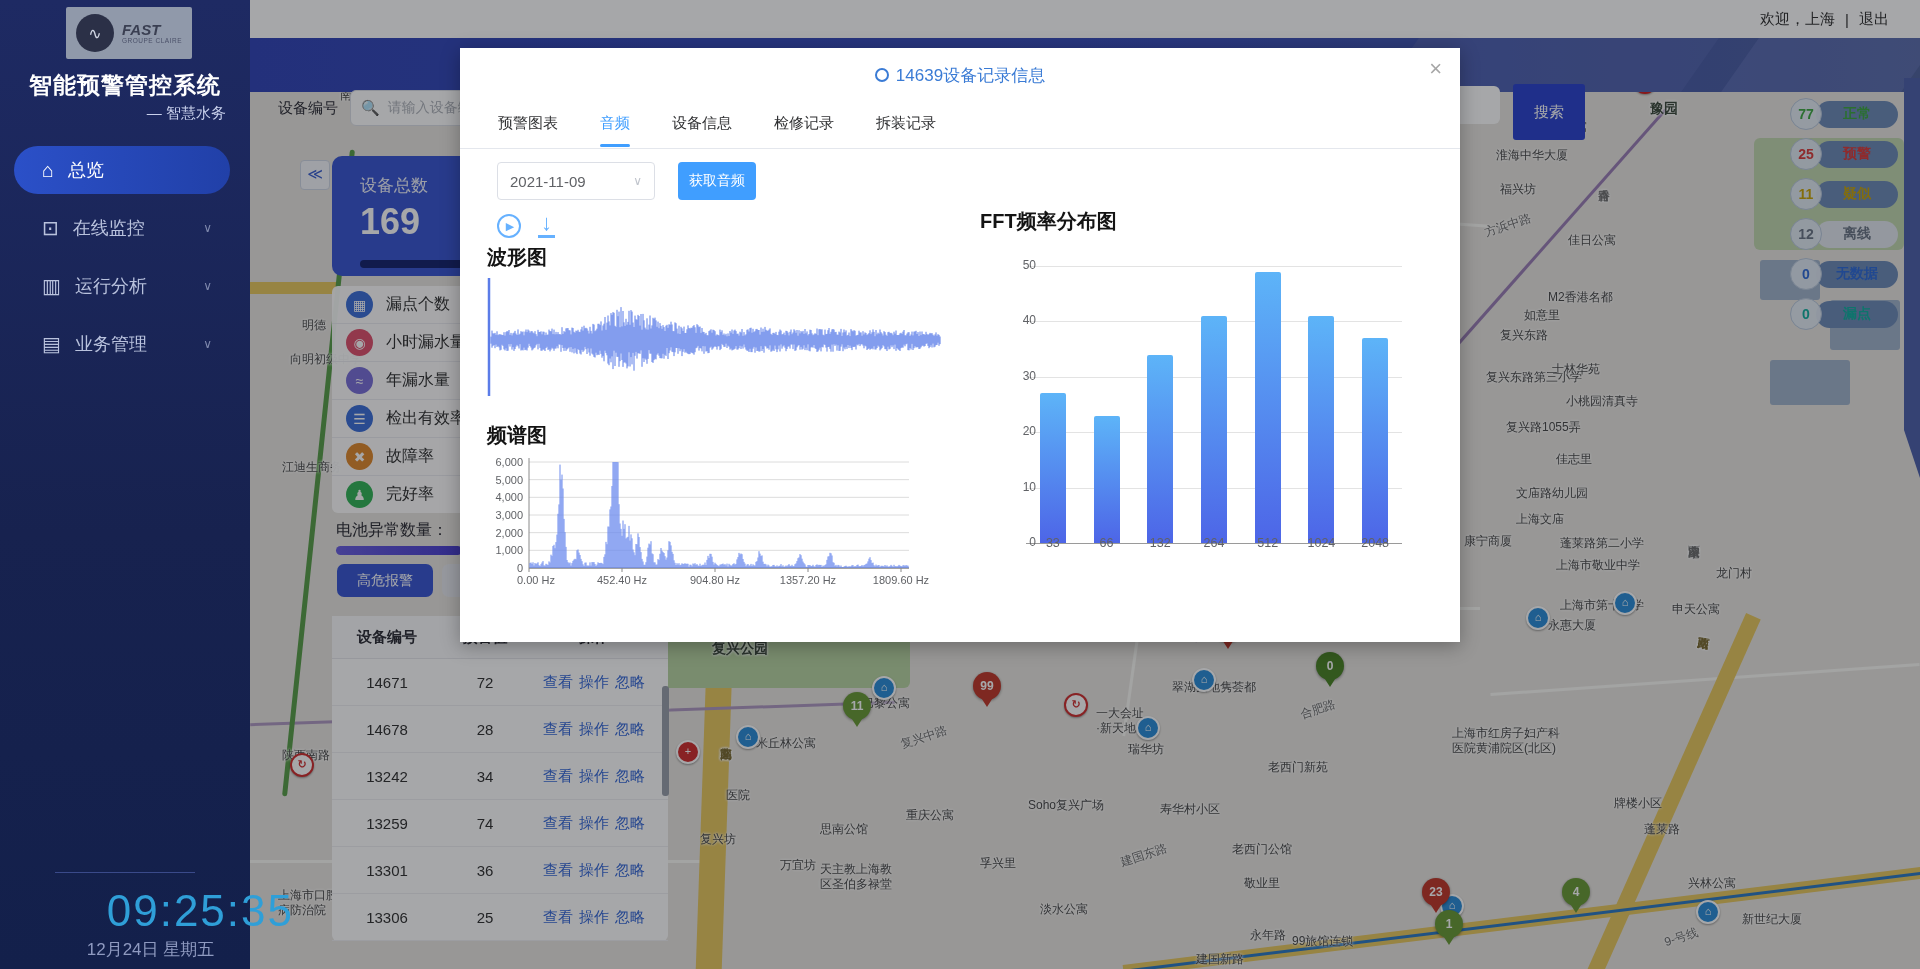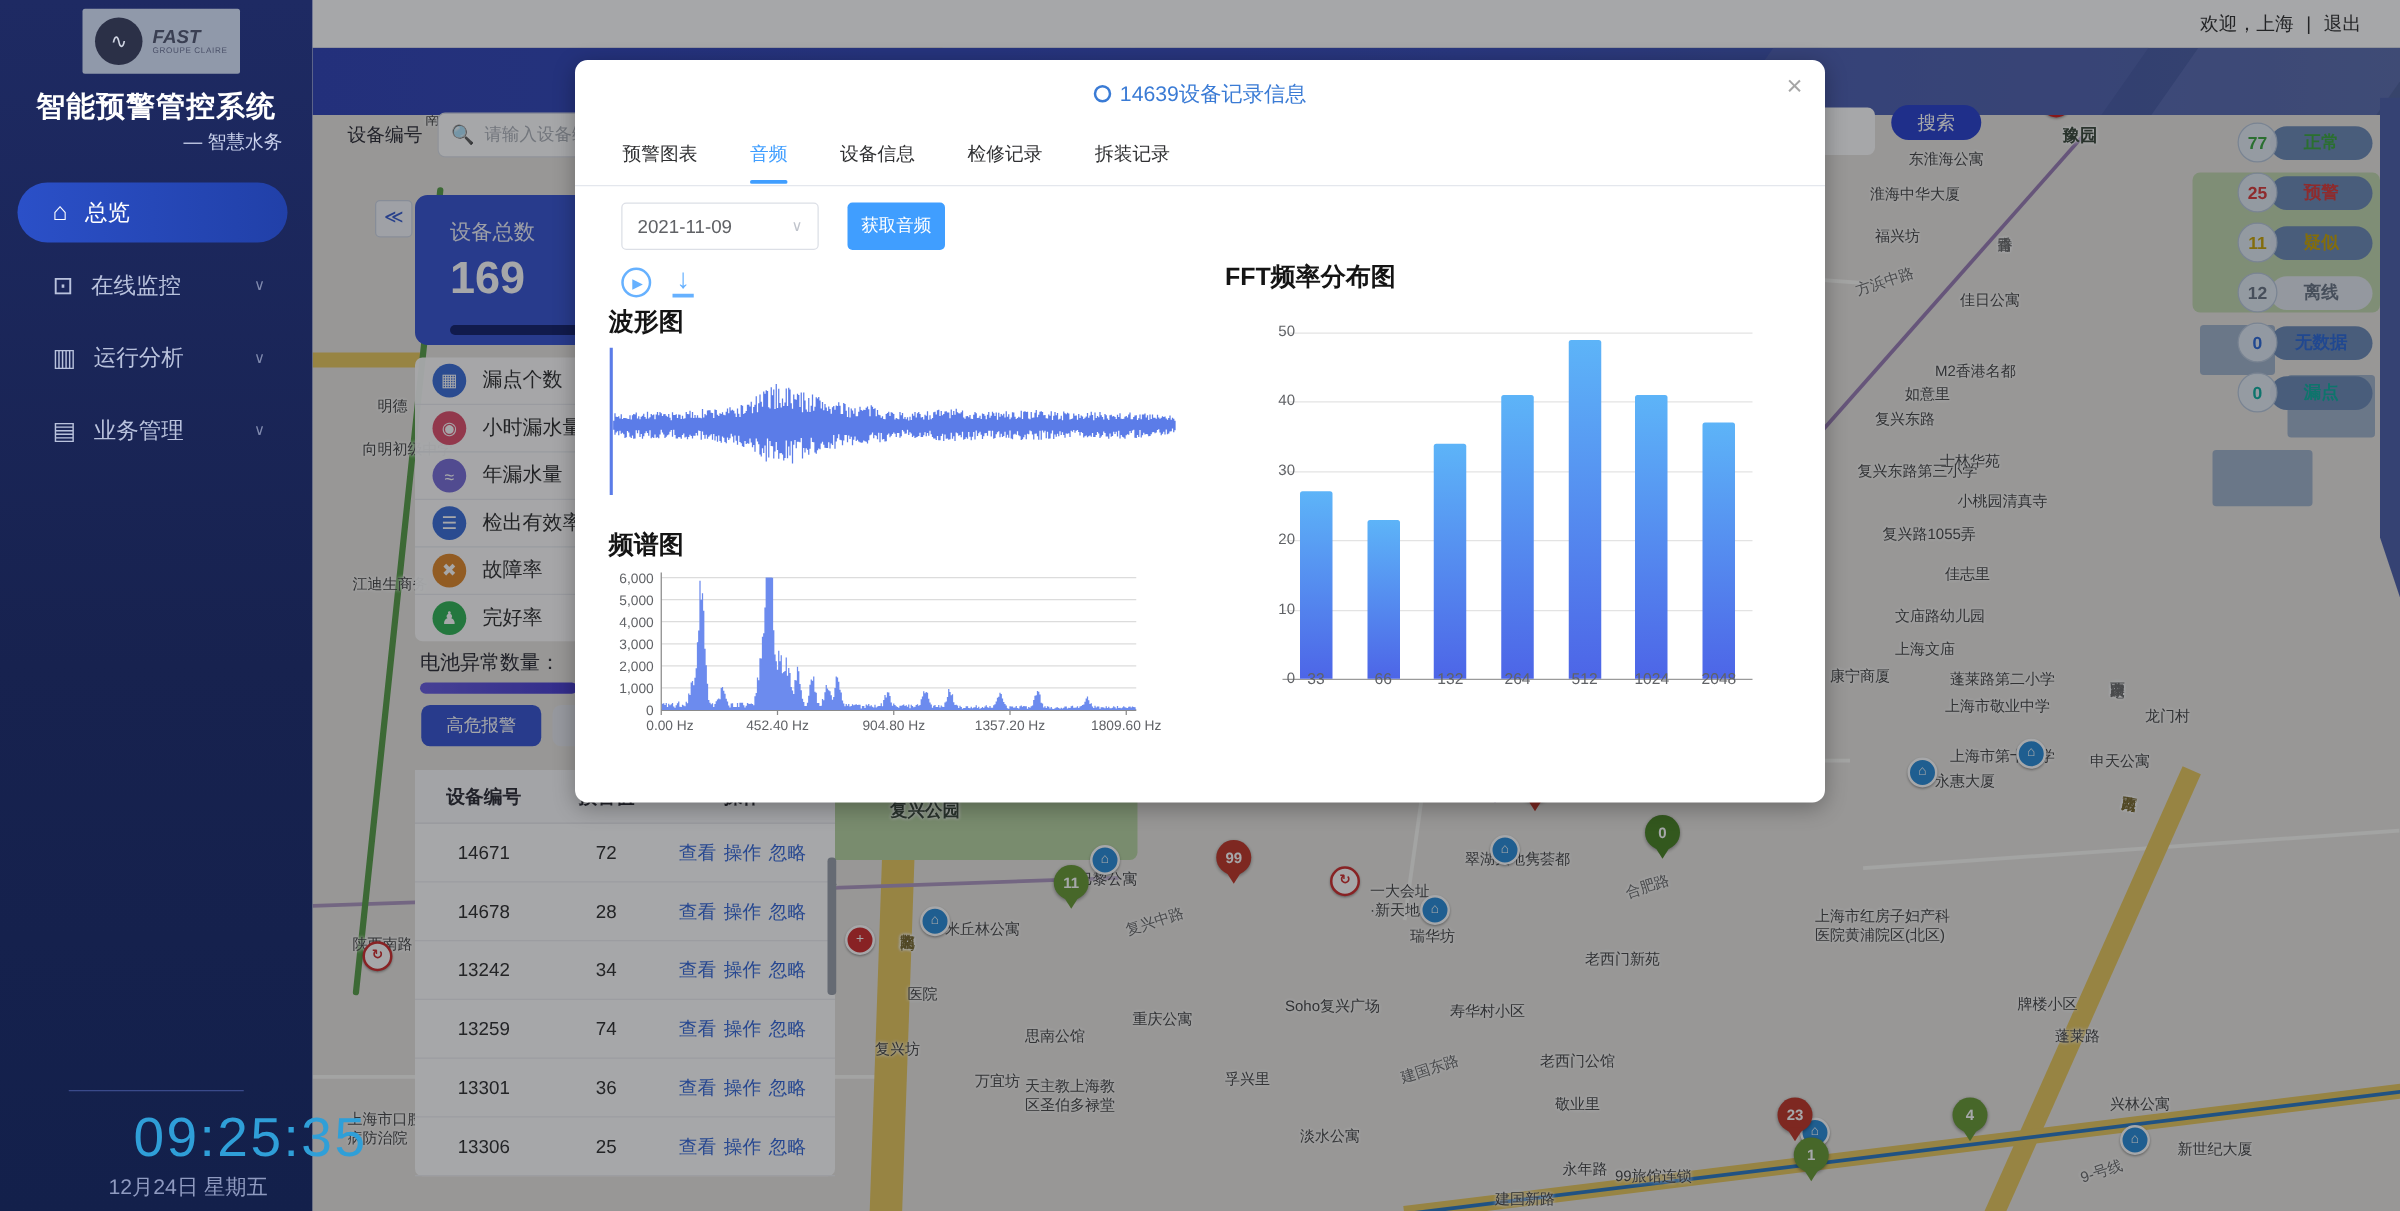--- a/index.html
+++ b/index.html
@@ -38,22 +38,22 @@
   #band{left:0;top:0;width:1670px;height:54px;background:linear-gradient(90deg,#3346b8,#3c50bc 55%,#52659f);z-index:9;}
   #band .deco1{position:absolute;left:1150px;top:0;width:300px;height:54px;background:#5b6cb4;transform:skewX(-35deg);opacity:.55;}
   #band .deco2{position:absolute;left:1490px;top:0;width:180px;height:54px;background:#6d7cc0;transform:skewX(-35deg);opacity:.45;}
   #rightstrip{left:1654px;top:40px;width:16px;height:400px;background:#4f61ab;z-index:9;
     clip-path:polygon(0 0,100% 0,100% 100%,0 88%);}
   #searchrow{left:28px;top:52px;z-index:10;display:flex;align-items:center;}
   #dev-label{font-size:15px;color:#2f2f38;margin-right:12px;}
   #dev-input{width:300px;height:36px;background:#fff;border:1px solid #dcdfe6;border-radius:6px;
     display:flex;align-items:center;padding:0 10px;box-sizing:border-box;color:#b0b4bb;font-size:14px;}
   #dev-input .mag{margin-right:8px;color:#b0b4bb;font-size:15px;}
-  #search-btn{left:1263px;top:46px;width:72px;height:28px;background:#2c44cf;color:#fff;font-size:15px;
-    border:none;border-radius:14px;z-index:10;}
+  #search-btn{left:1263px;top:46px;width:72px;height:56px;background:#2c44cf;color:#fff;font-size:15px;
+    border:none;border-radius:3px;z-index:10;}
   #mini-input{left:1170px;top:48px;width:80px;height:38px;background:#fff;border-radius:6px;z-index:9;}
   
   #collapse-btn{left:50px;top:122px;width:28px;height:28px;background:#f4f6fa;border:1px solid #cfd6e4;
     border-radius:4px;color:#3a5fd0;font-size:15px;text-align:center;line-height:26px;z-index:10;}
   #total-card{left:82px;top:118px;width:330px;height:120px;background:#3a57d2;border-radius:10px;
     color:#fff;padding:18px 0 0 28px;box-sizing:border-box;z-index:10;}
   #total-card .lab{font-size:17px;opacity:.92;}
   #total-card .num{font-size:36px;font-weight:bold;margin-top:4px;}
   #total-card .prog{position:absolute;left:28px;bottom:8px;width:270px;height:8px;background:#16246e;border-radius:4px;}
   #metric-list{left:82px;top:248px;width:330px;background:rgba(255,255,255,.96);border-radius:6px;z-index:10;}
@@ -98,21 +98,21 @@
   #app-sub{left:0;top:104px;width:226px;text-align:right;font-size:15px;color:#c9d1ec;}
   .nav-item{position:absolute;left:14px;width:216px;height:48px;display:flex;align-items:center;
     padding-left:28px;box-sizing:border-box;color:#b9c2dd;font-size:18px;border-radius:24px;}
   .nav-item .nicon{margin-right:14px;font-size:20px;}
   .nav-item .chev{position:absolute;right:18px;font-size:12px;color:#7f89ad;}
   .nav-item.active{background:linear-gradient(90deg,#2b50c8,#2140a8);color:#fff;}
   #clock-div{left:55px;top:872px;width:140px;height:1px;background:#3a4a8a;}
   #clock-time{left:0;top:886px;width:294px;text-align:right;font-size:44px;font-weight:300;color:#2f9fd8;letter-spacing:2px;}
   #clock-date{left:0;top:938px;width:301px;text-align:center;font-size:17px;color:#8f9ac0;}
   
-  #modal{left:460px;top:48px;width:1000px;height:594px;background:#fff;border-radius:10px;z-index:40;
+  #modal{left:460px;top:48px;width:1000px;height:594px;background:#fff;border-radius:0;z-index:40;
     box-shadow:0 4px 18px rgba(0,0,0,.3);}
   #modal-title{left:0;top:16px;width:1000px;text-align:center;font-size:17px;color:#3a7bd5;}
   #modal-title .ring{display:inline-block;width:10px;height:10px;border:2px solid #3a7bd5;border-radius:50%;
     margin-right:7px;vertical-align:-1px;}
   #modal-close{right:18px;top:10px;position:absolute;font-size:22px;color:#a6a6a6;line-height:1;}
   #tabs{left:38px;top:66px;display:flex;z-index:2;}
   .tab{font-size:15px;color:#303133;margin-right:42px;padding-bottom:14px;position:relative;}
   .tab.active{color:#409eff;}
   .tab.active:after{content:"";position:absolute;left:0;right:0;bottom:0;height:3px;background:#409eff;border-radius:2px;}
   #tab-divider{left:0;top:100px;width:1000px;height:1px;background:#e4e7ed;}

